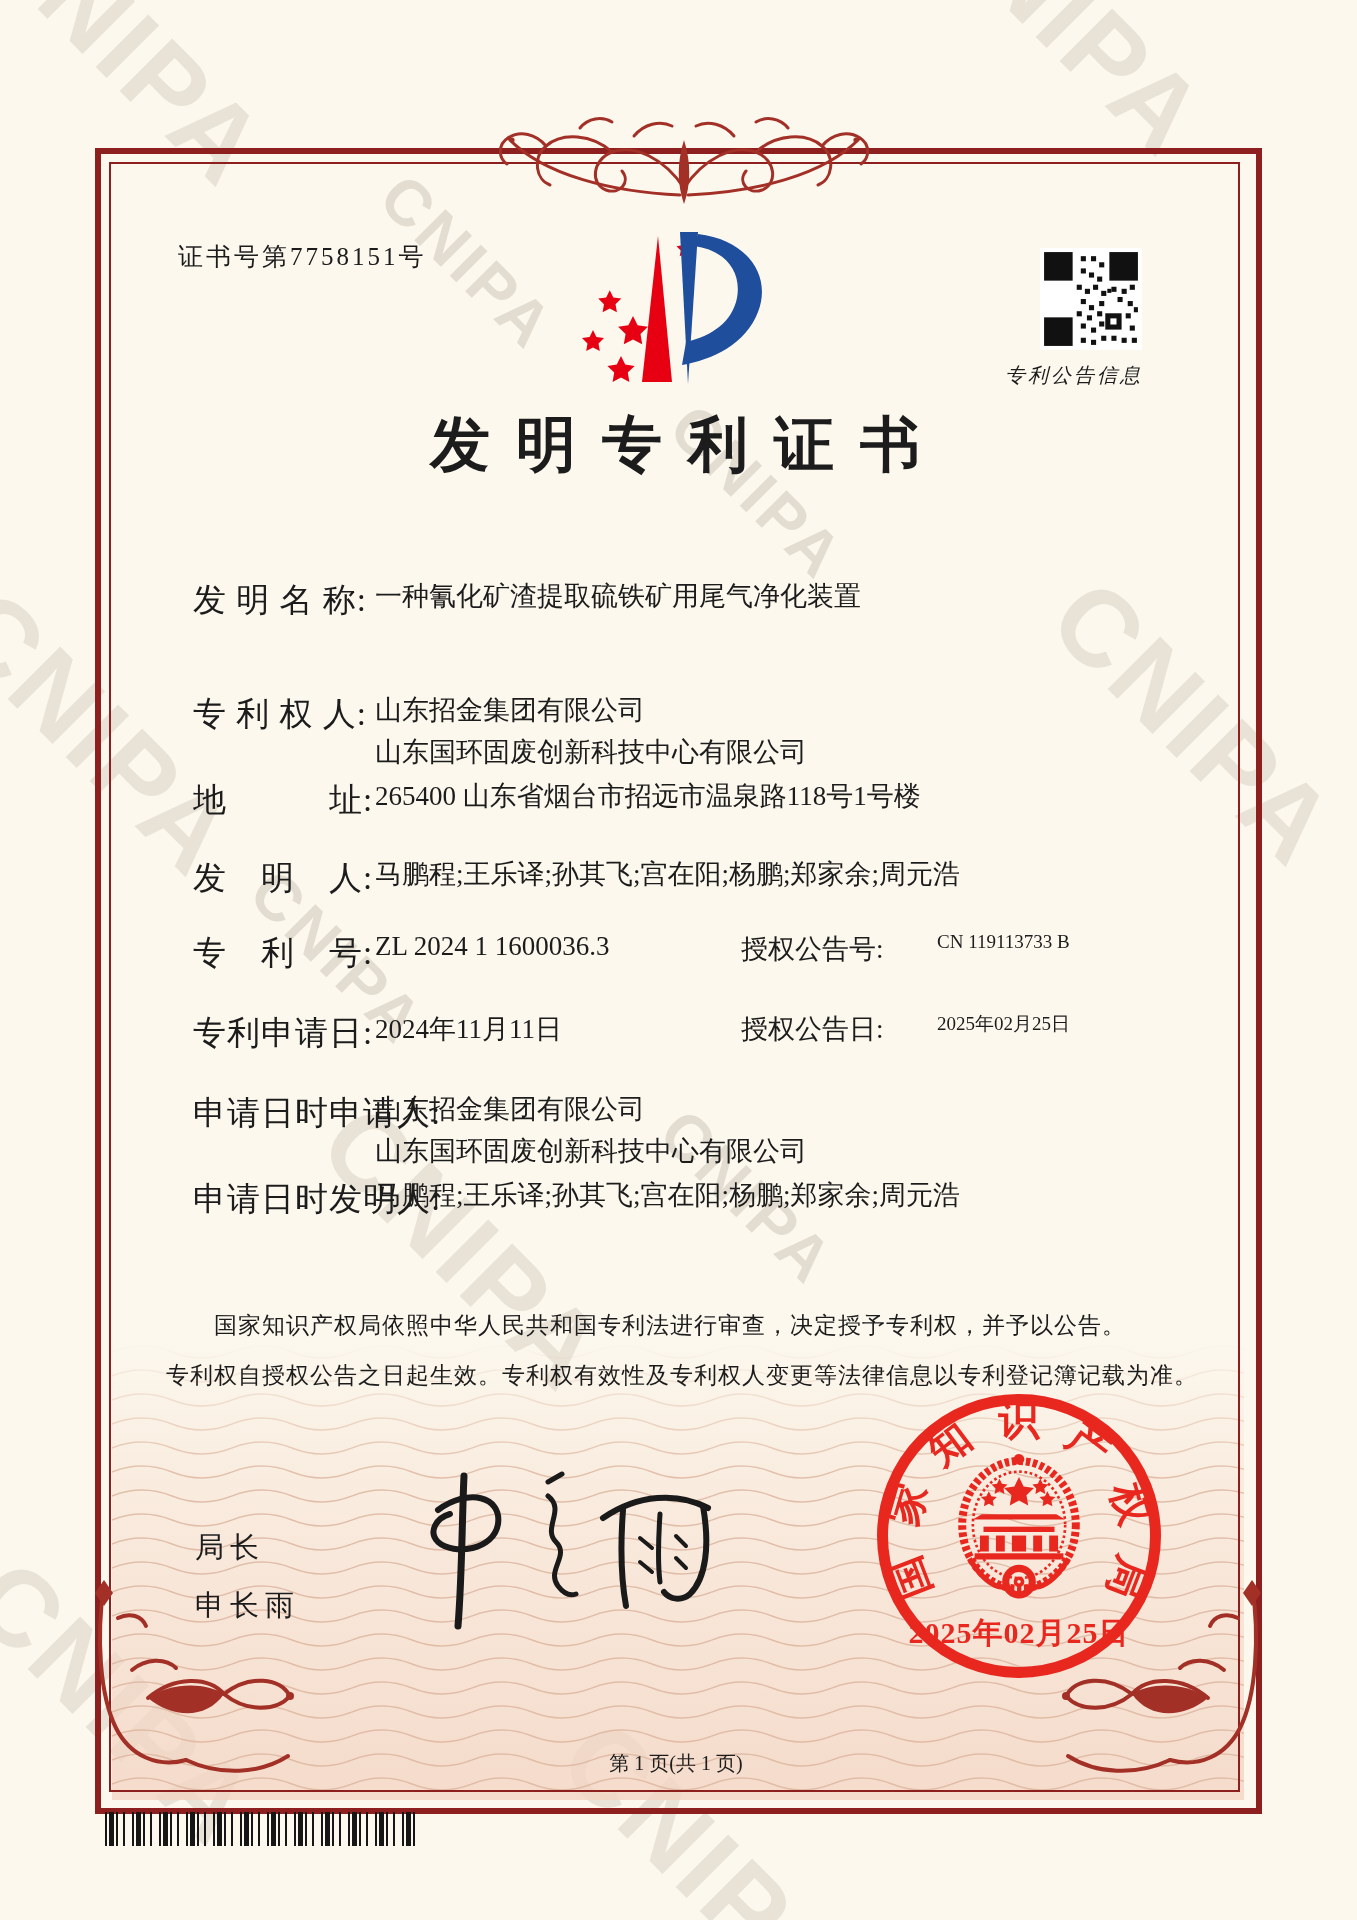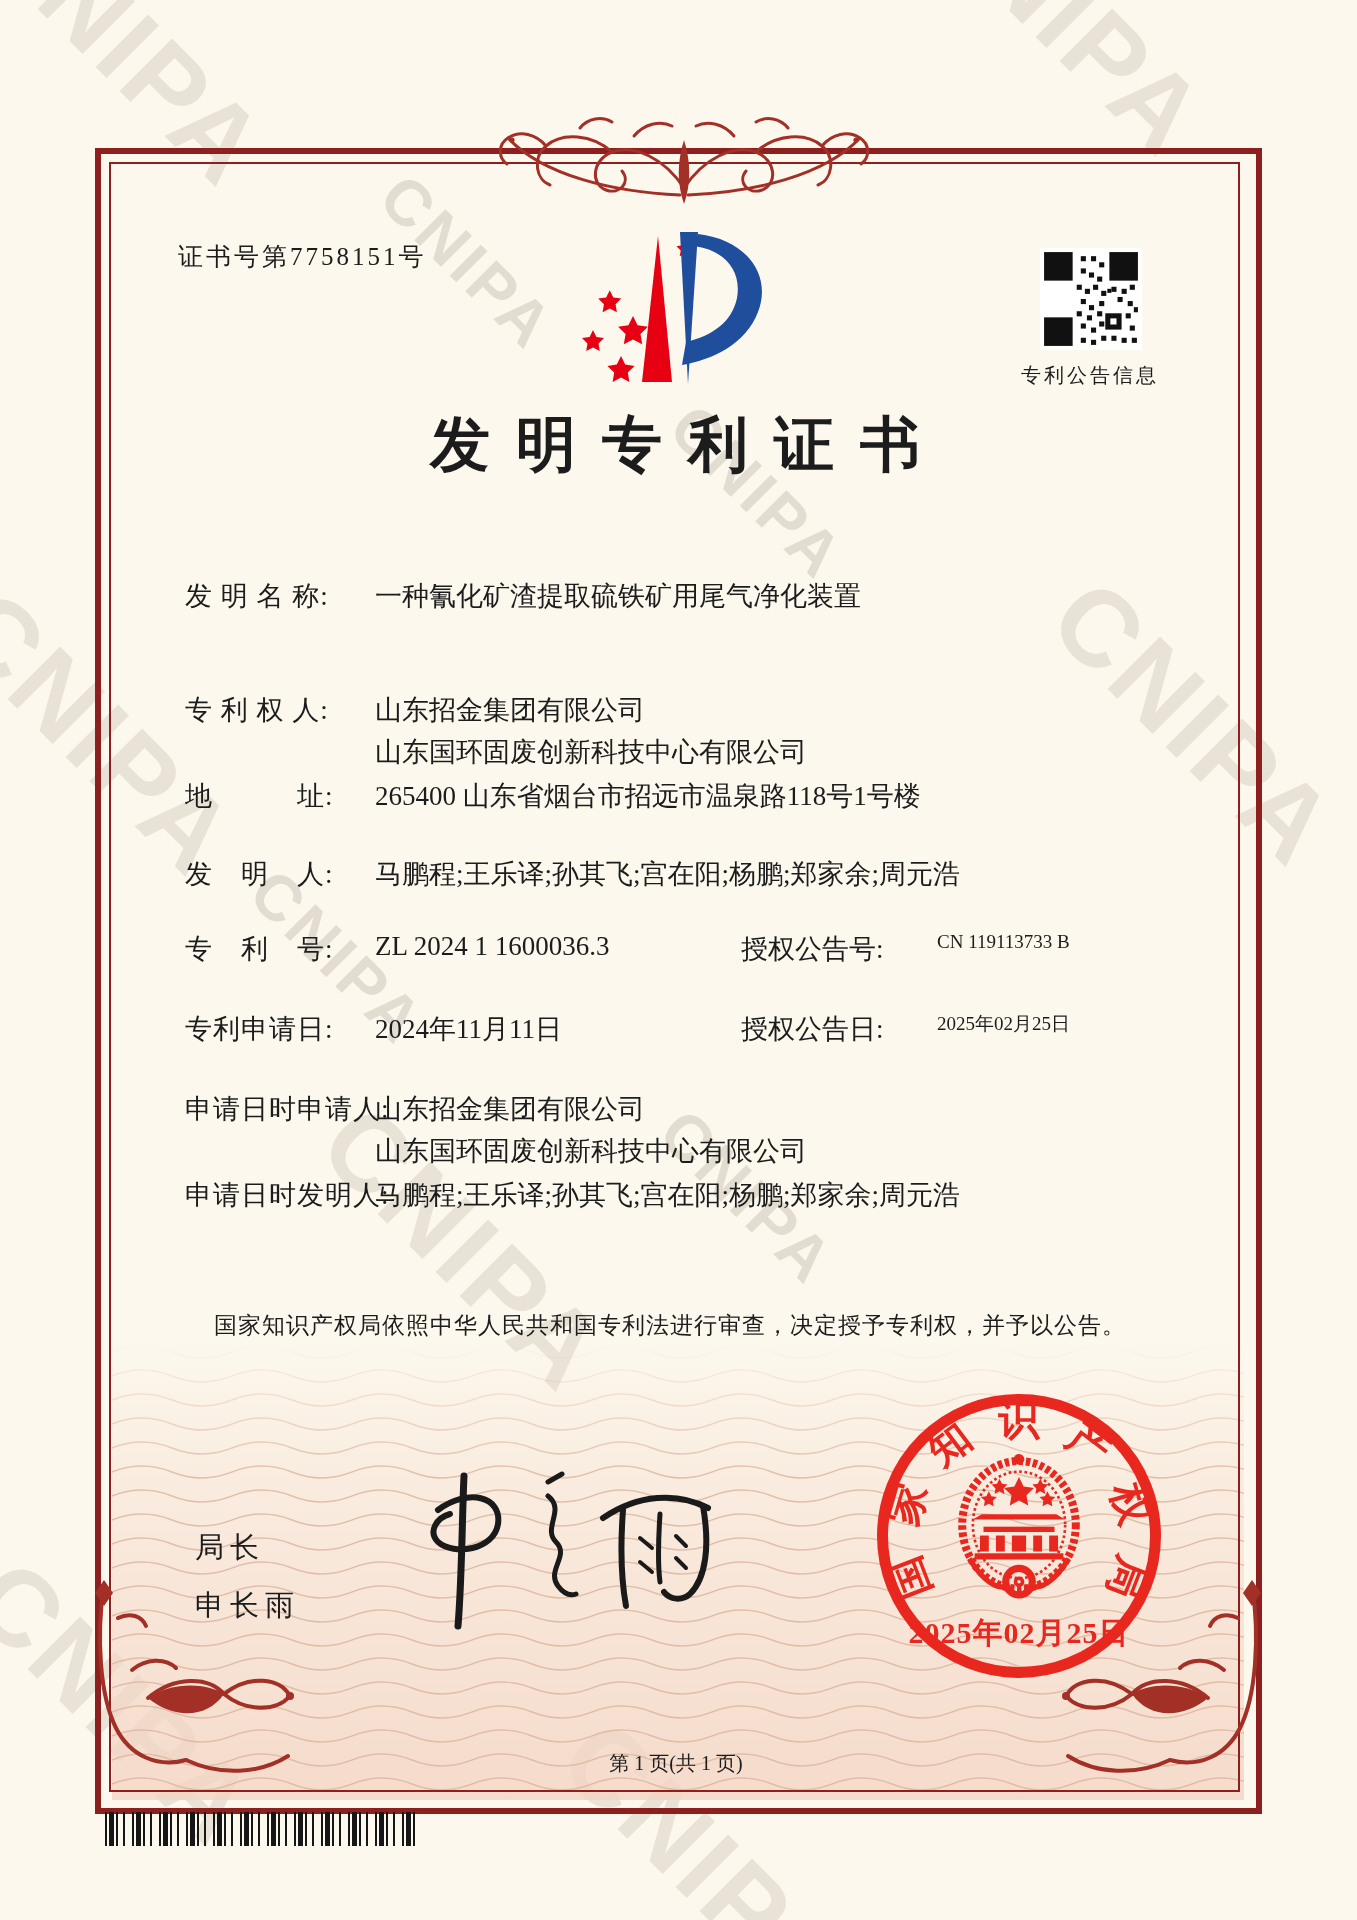--- a/index.html
+++ b/index.html
@@ -25,23 +25,23 @@
   .waves{position:absolute;left:112px;top:1340px;width:1132px;height:460px;z-index:1;opacity:.8;
       -webkit-mask-image:linear-gradient(180deg,transparent,black 30%);
       mask-image:linear-gradient(180deg,transparent,black 30%);}
 
   .orn{position:absolute;z-index:3;}
 
   
   .cert-no{position:absolute;left:178px;top:240px;font-size:25px;letter-spacing:3px;z-index:4;}
   .title{position:absolute;left:95px;top:405px;width:1160px;text-align:center;z-index:4;
       font-size:60px;font-weight:900;letter-spacing:26px;padding-left:26px;box-sizing:border-box;}
-  .qr-caption{position:absolute;left:1005px;top:362px;width:170px;text-align:center;
-      font-size:20px;letter-spacing:3px;z-index:4;}
-  .row-label{position:absolute;left:185px;font-size:27px;z-index:4;letter-spacing:1px;}
+  .qr-caption{position:absolute;left:1005px;top:362px;width:170px;text-align:left;
+      font-size:20px;letter-spacing:3px;z-index:4;font-style:italic;}
+  .row-label{position:absolute;left:193px;font-size:33px;z-index:4;letter-spacing:1px;}
   .row-value{position:absolute;left:375px;font-size:27px;z-index:4;}
   .row-label-r{position:absolute;left:713px;font-size:27px;z-index:4;margin-left:28px;}
   .row-value-r{position:absolute;left:937px;font-size:19px;z-index:4;}
   .legal{position:absolute;font-size:23px;letter-spacing:1px;z-index:4;}
   .sig-title{position:absolute;left:195px;top:1528px;font-size:29px;letter-spacing:6px;z-index:4;
       font-family:Liberation Mono, monospace;}
   .sig-name{position:absolute;left:195px;top:1586px;font-size:29px;letter-spacing:6px;z-index:4;
       font-family:"Liberation Sans","DejaVu Sans",sans-serif;}
   .footer{position:absolute;left:111px;top:1750px;width:1130px;text-align:center;font-size:20px;z-index:4;}
 
@@ -237,20 +237,21 @@
   <div class="row-value-r" style="top:1011px">2025年02月25日</div>
 
   <div class="row-label" style="top:1091px">申请日时申请人:</div>
   <div class="row-value" style="top:1091px">山东招金集团有限公司</div>
   <div class="row-value" style="top:1133px">山东国环固废创新科技中心有限公司</div>
 
   <div class="row-label" style="top:1177px">申请日时发明人:</div>
   <div class="row-value" style="top:1177px">马鹏程;王乐译;孙其飞;宫在阳;杨鹏;郑家余;周元浩</div>
 
   <div class="legal" style="left:214px;top:1310px">国家知识产权局依照中华人民共和国专利法进行审查，决定授予专利权，并予以公告。</div>
+  <div class="legal" style="left:166px;top:1360px">专利权自授权公告之日起生效。专利权有效性及专利权人变更等法律信息以专利登记簿记载为准。</div>
 
   <div class="sig-title">局长</div>
   <div class="sig-name">申长雨</div>
   <svg class="signature" width="320" height="175" viewBox="0 0 320 175">
     <g fill="none" stroke="#1a1a1a" stroke-linecap="round">
       <path d="M66 18 C64 60 64 120 60 168" stroke-width="7"></path>
       <path d="M40 52 C70 30 104 38 100 66 C96 92 56 98 40 84 C30 74 38 60 52 56" stroke-width="6"></path>
       <path d="M150 24 l14 -8" stroke-width="5"></path>
       <path d="M150 38 C168 52 144 70 158 84 C172 98 148 112 160 128 C166 136 172 138 178 136" stroke-width="5"></path>
       <path d="M205 60 C240 36 280 34 310 50" stroke-width="6"></path>

